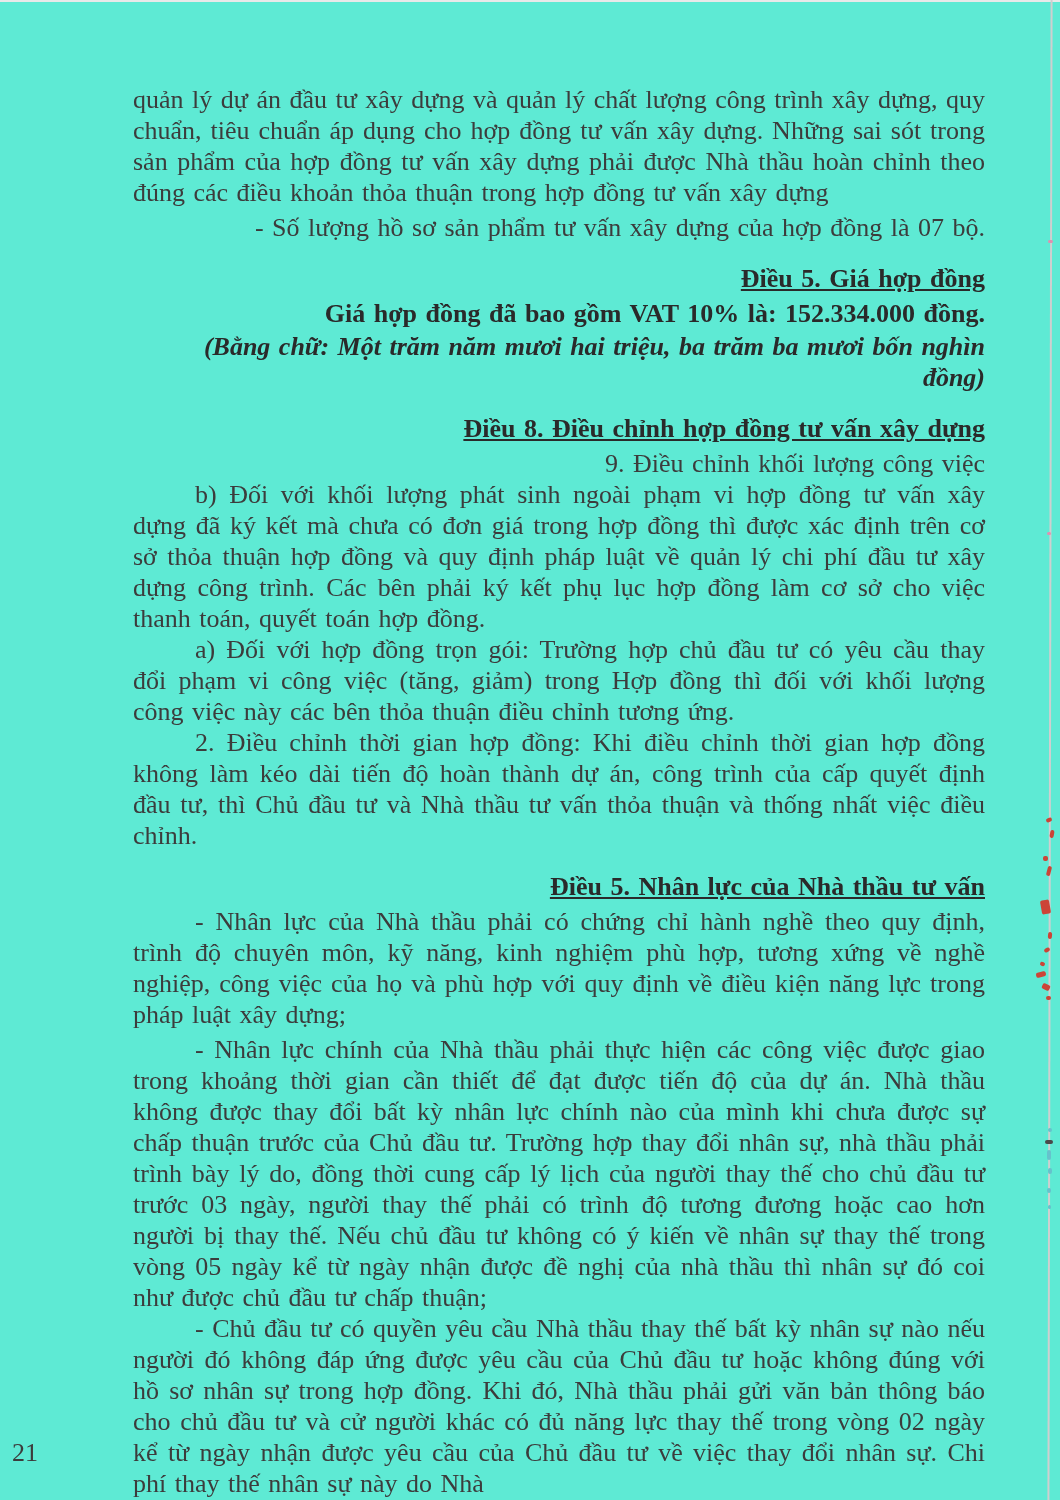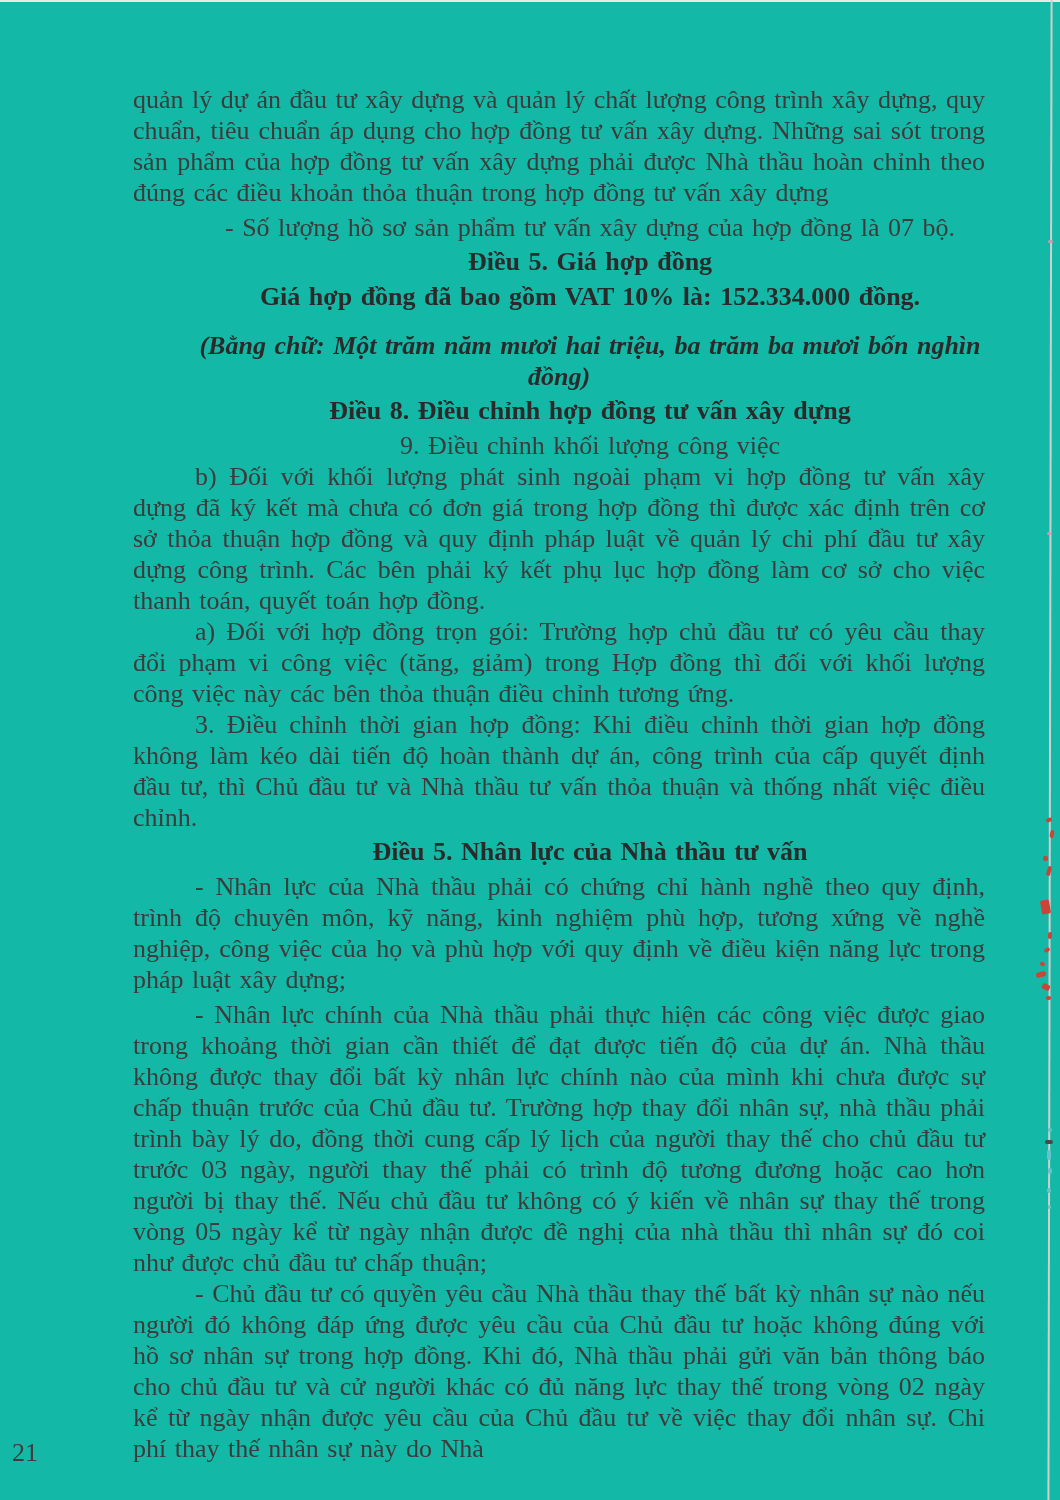--- a/index.html
+++ b/index.html
@@ -5,46 +5,46 @@
   html, body { margin: 0; padding: 0; }
   body {
     width: 1060px; height: 1500px;
     background: #ffffff;
     position: relative;
     overflow: hidden;
     font-family: "Liberation Serif", "DejaVu Serif", serif;
   }
   .scan-page {
     position: absolute; inset: 0;
-    background: #14b8a6;
+    background: #5eead4;
   }
   .top-hairline {
     position: absolute; top: 0; left: 0; width: 1060px; height: 2px;
     background: #e9e9e9;
   }
   .content {
     position: absolute;
     left: 133px; top: 84px; width: 852px;
     color: #3c3c3c;
     font-size: 26px;
     line-height: 31px;
     word-spacing: 2px;
   }
   .p {
     margin: 0;
     text-align: justify;
     text-indent: 62px;
   }
   .p.no-indent { text-indent: 0; }
-  .p.left { text-align: center; }
+  .p.left { text-align: right; }
   .bold { font-weight: bold; color: #2a2a2a; }
   .bold-italic { font-weight: bold; font-style: italic; color: #2a2a2a; }
-  .gap-xs { margin-top: 18px; }
+  .gap-xs { margin-top: 2px; }
   .gap-s  { margin-top: 4px; }
-  .gap-m  { margin-top: 3px; }
+  .gap-m  { margin-top: 20px; text-decoration: underline; }
   .page-number {
     position: absolute; top: 1438px; left: 12px; width: 1060px;
     text-align: left;
     color: #3c3c3c; font-size: 26px;
   }
   
   .edge-line {
     position: absolute; left: 1049px; top: 0; width: 2px; height: 1500px;
     background: #cfcfcf;
     transform: rotate(0.12deg);
@@ -92,21 +92,21 @@
 
     <p class="p left bold gap-m">Điều 8. Điều chỉnh hợp đồng tư vấn xây dựng</p>
 
     <p class="p left gap-s">9. Điều chỉnh khối lượng công việc</p>
 
     <p class="p">b) Đối với khối lượng phát sinh ngoài phạm vi hợp đồng tư vấn xây dựng đã ký kết mà chưa có đơn giá trong hợp đồng thì được xác định trên cơ sở thỏa thuận hợp đồng và quy định pháp luật về quản lý chi phí đầu tư xây dựng công trình. Các bên phải ký kết phụ lục hợp đồng làm cơ sở cho việc thanh toán, quyết toán hợp đồng.</p>
 
     <p class="p">a) Đối với hợp đồng trọn gói: Trường hợp chủ đầu tư có yêu cầu thay đổi phạm vi công việc (tăng, giảm) trong Hợp đồng thì đối với khối lượng công việc này các bên thỏa thuận điều chỉnh tương ứng.</p>
 
 
-    <p class="p">3. Điều chỉnh thời gian hợp đồng: Khi điều chỉnh thời gian hợp đồng không làm kéo dài tiến độ hoàn thành dự án, công trình của cấp quyết định đầu tư, thì Chủ đầu tư và Nhà thầu tư vấn thỏa thuận và thống nhất việc điều chỉnh.</p>
+    <p class="p">2. Điều chỉnh thời gian hợp đồng: Khi điều chỉnh thời gian hợp đồng không làm kéo dài tiến độ hoàn thành dự án, công trình của cấp quyết định đầu tư, thì Chủ đầu tư và Nhà thầu tư vấn thỏa thuận và thống nhất việc điều chỉnh.</p>
 
     <p class="p left bold gap-m">Điều 5. Nhân lực của Nhà thầu tư vấn</p>
 
 
     <p class="p gap-s">- Nhân lực của Nhà thầu phải có chứng chỉ hành nghề theo quy định, trình độ chuyên môn, kỹ năng, kinh nghiệm phù hợp, tương xứng về nghề nghiệp, công việc của họ và phù hợp với quy định về điều kiện năng lực trong pháp luật xây dựng;</p>
 
     <p class="p gap-s">- Nhân lực chính của Nhà thầu phải thực hiện các công việc được giao trong khoảng thời gian cần thiết để đạt được tiến độ của dự án. Nhà thầu không được thay đổi bất kỳ nhân lực chính nào của mình khi chưa được sự chấp thuận trước của Chủ đầu tư. Trường hợp thay đổi nhân sự, nhà thầu phải trình bày lý do, đồng thời cung cấp lý lịch của người thay thế cho chủ đầu tư trước 03 ngày, người thay thế phải có trình độ tương đương hoặc cao hơn người bị thay thế. Nếu chủ đầu tư không có ý kiến về nhân sự thay thế trong vòng 05 ngày kể từ ngày nhận được đề nghị của nhà thầu thì nhân sự đó coi như được chủ đầu tư chấp thuận;</p>
 
     <p class="p">- Chủ đầu tư có quyền yêu cầu Nhà thầu thay thế bất kỳ nhân sự nào nếu người đó không đáp ứng được yêu cầu của Chủ đầu tư hoặc không đúng với hồ sơ nhân sự trong hợp đồng. Khi đó, Nhà thầu phải gửi văn bản thông báo cho chủ đầu tư và cử người khác có đủ năng lực thay thế trong vòng 02 ngày kể từ ngày nhận được yêu cầu của Chủ đầu tư về việc thay đổi nhân sự. Chi phí thay thế nhân sự này do Nhà</p>
   </div>

